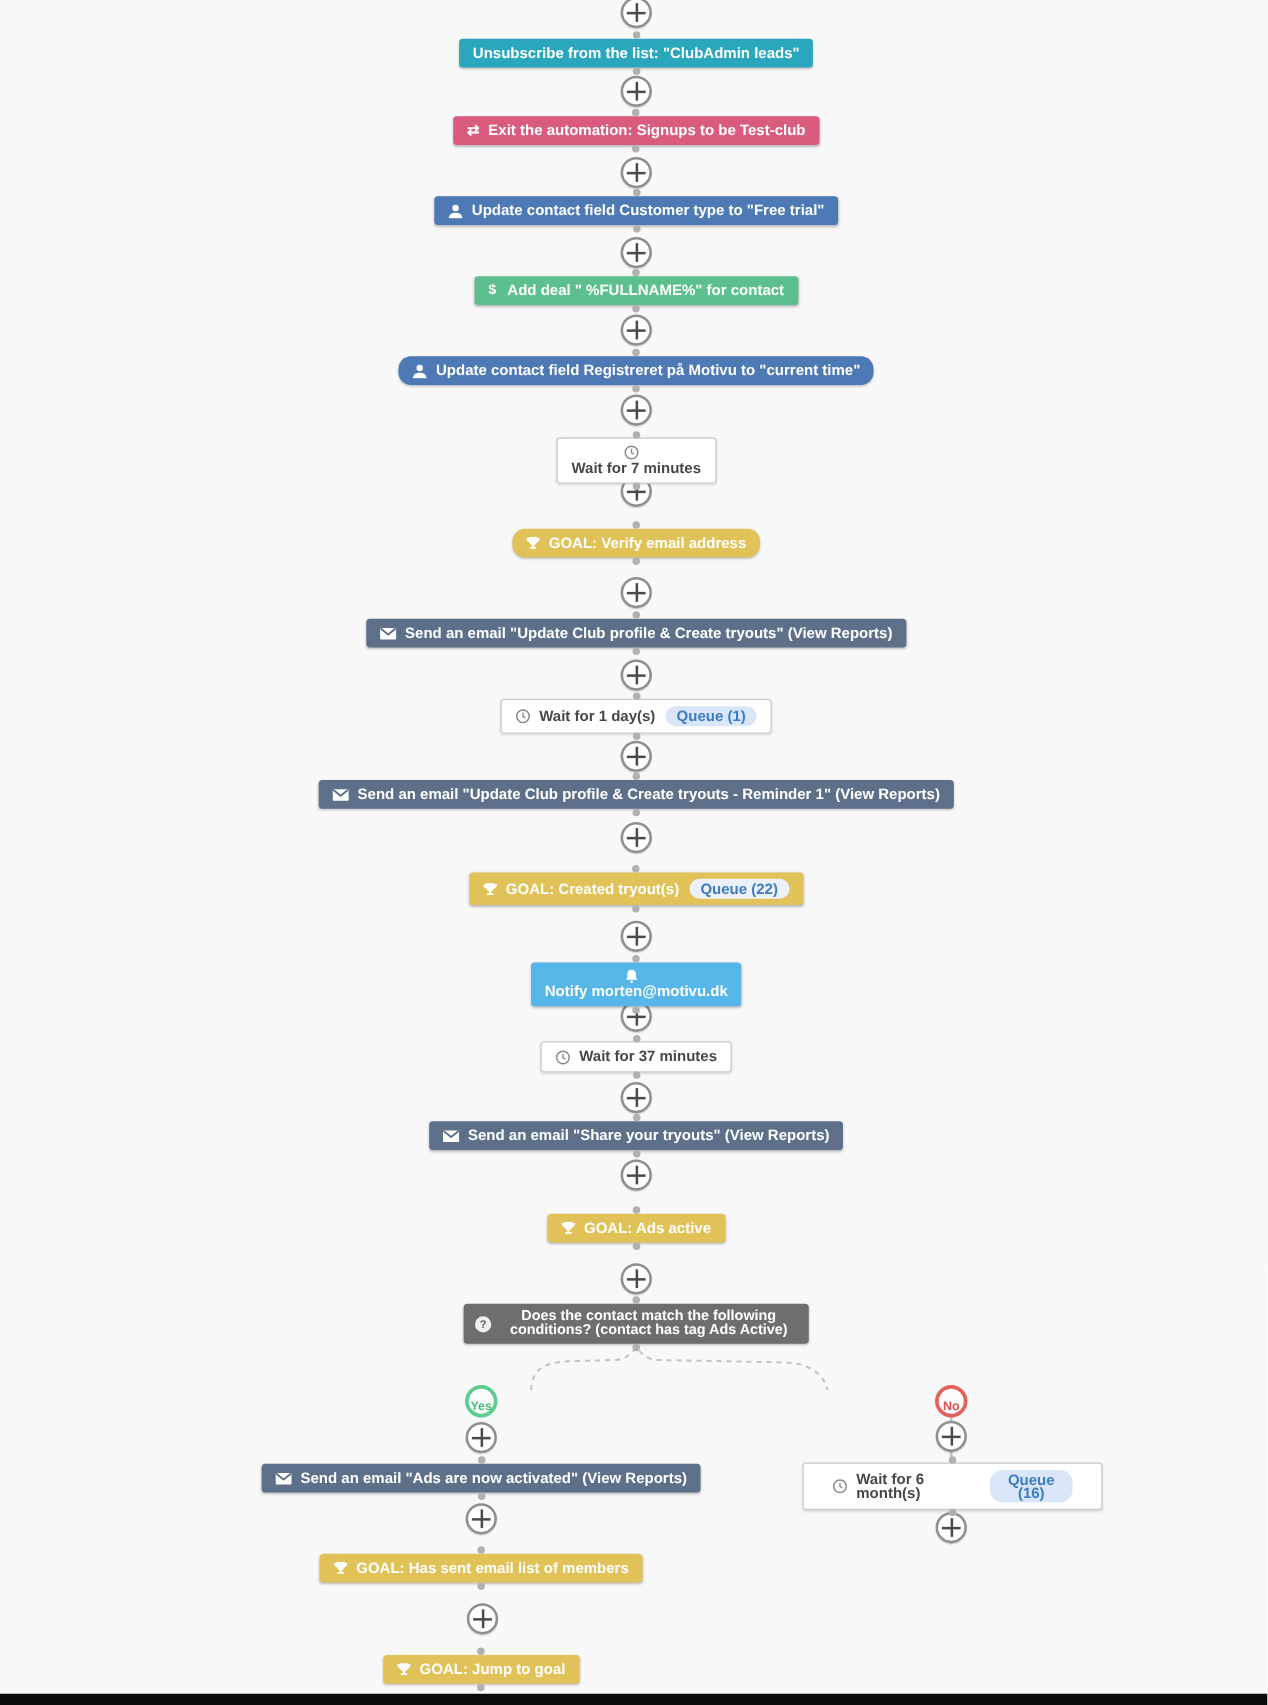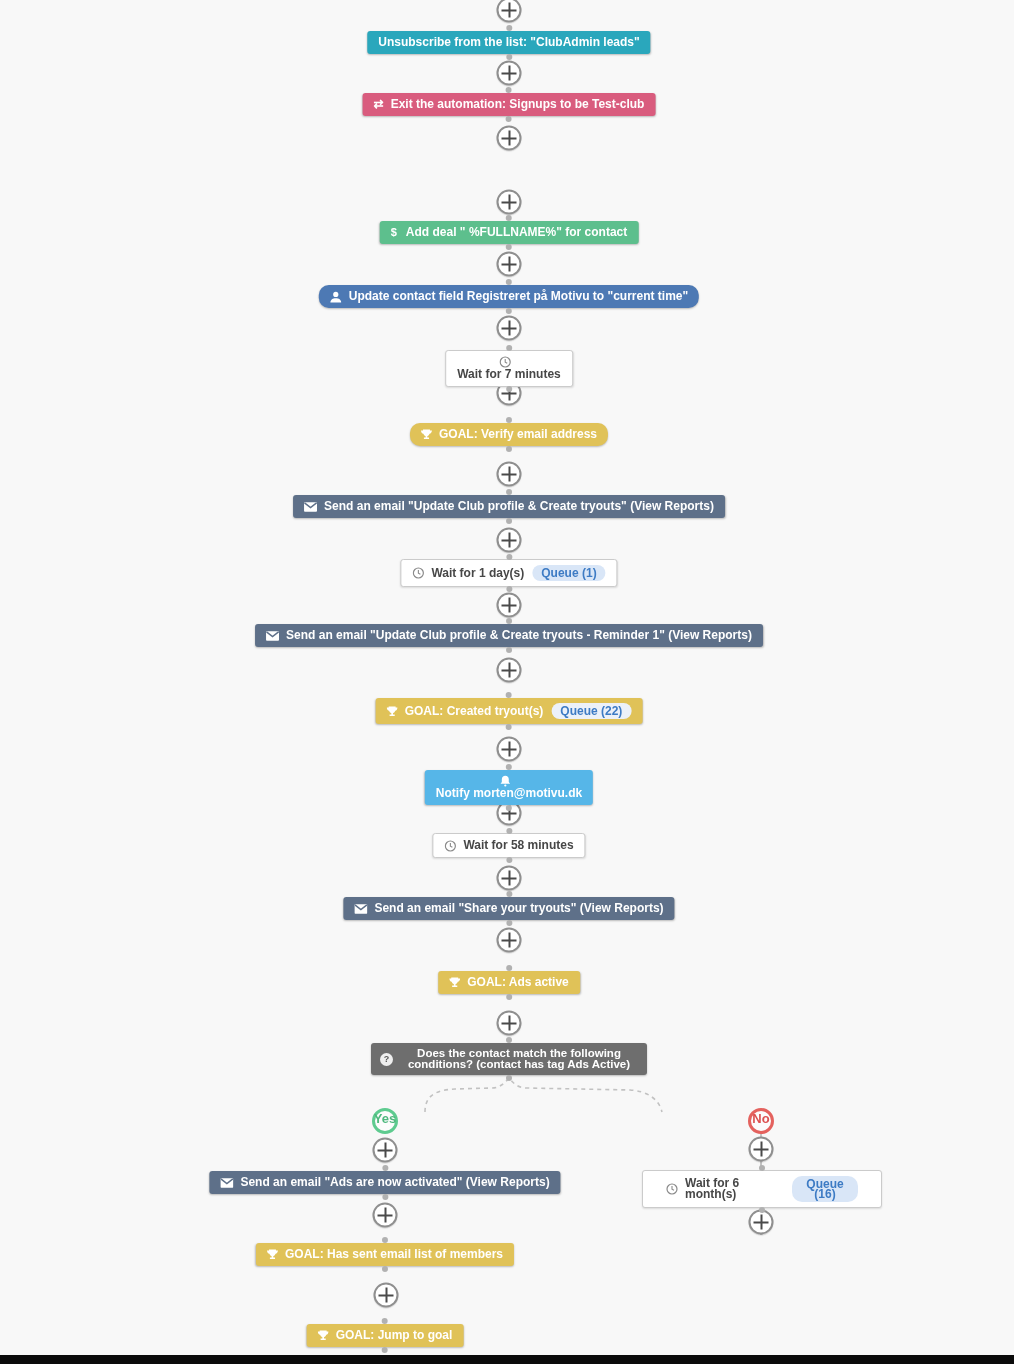--- a/index.html
+++ b/index.html
@@ -108,22 +108,22 @@
   .plus::before{left:50%;top:3px;bottom:3px;width:2px;margin-left:-1px;}
   .plus::after{top:50%;left:3px;right:3px;height:2px;margin-top:-1px;}
   
   .bcircle{
     position:absolute;
     width:20px;height:20px;
     border-radius:50%;
     border:3px solid;
     background:#fcfcfc;
     transform:translate(-50%,-50%);
-    display:flex;align-items:flex-start;justify-content:center;
-    font-size:13px;font-weight:bold;
+    display:flex;align-items:flex-end;justify-content:center;
+    font-size:10px;font-weight:bold;
     z-index:3;
     overflow:visible;
   }
   .b-yes{border-color:#5ecb8f;color:#4fb87e;}
   .b-no{border-color:#e4625e;color:#dc5252;}
   
   .vline{
     position:absolute;
     width:2px;
     background:#c3c3c3;
@@ -175,20 +175,29 @@
 
   <div class="node c-teal" style="left:509px;top:31px;">
     <span class="lbl">Unsubscribe from the list: "ClubAdmin leads"</span>
   </div>
 
   <div class="node c-pink" style="left:509px;top:93px;">
     <span class="ic ic-exit">⇄</span>
     <span class="lbl">Exit the automation: Signups to be Test-club</span>
   </div>
 
+  <div class="node c-blue" style="left:509px;top:157px;">
+    <span class="ic">
+        <svg width="12" height="12" viewBox="0 0 12 12">
+          <circle cx="6" cy="3.4" r="2.6" fill="#fff"></circle>
+          <path d="M0.6 11.6c0-3 2.4-4.4 5.4-4.4s5.4 1.4 5.4 4.4z" fill="#fff"></path>
+        </svg>
+      </span>
+    <span class="lbl">Update contact field Customer type to "Free trial"</span>
+  </div>
 
   <div class="node c-green" style="left:509px;top:221px;">
     <span class="ic ic-dollar">$</span>
     <span class="lbl">Add deal " %FULLNAME%" for contact</span>
   </div>
 
   <div class="node c-blue" style="left:509px;top:285px;border-radius:10px;">
     <span class="ic">
         <svg width="12" height="12" viewBox="0 0 12 12">
           <circle cx="6" cy="3.4" r="2.6" fill="#fff"></circle>
@@ -268,21 +277,21 @@
     <span class="lbl">Notify morten@motivu.dk</span>
   </div>
 
   <div class="node c-white" style="left:509px;top:833px;">
     <span class="ic">
         <svg width="12" height="12" viewBox="0 0 12 12">
           <circle cx="6" cy="6" r="5" fill="none" stroke="#8a8a8a" stroke-width="1.2"></circle>
           <path d="M6 3v3.2l2 1.1" fill="none" stroke="#8a8a8a" stroke-width="1.1"></path>
         </svg>
       </span>
-    <span class="lbl">Wait for 58 minutes</span>
+    <span class="lbl">Wait for 37 minutes</span>
   </div>
 
   <div class="node c-slate" style="left:509px;top:897px;">
     <span class="ic">
         <svg width="13" height="10" viewBox="0 0 14 10">
           <rect width="14" height="10" rx="1" fill="#fff"></rect>
           <path d="M0.5 0.5 L7 5.6 L13.5 0.5" fill="none" stroke="#5e7089" stroke-width="1.6"></path>
         </svg>
       </span>
     <span class="lbl">Send an email "Share your tryouts" (View Reports)</span>

